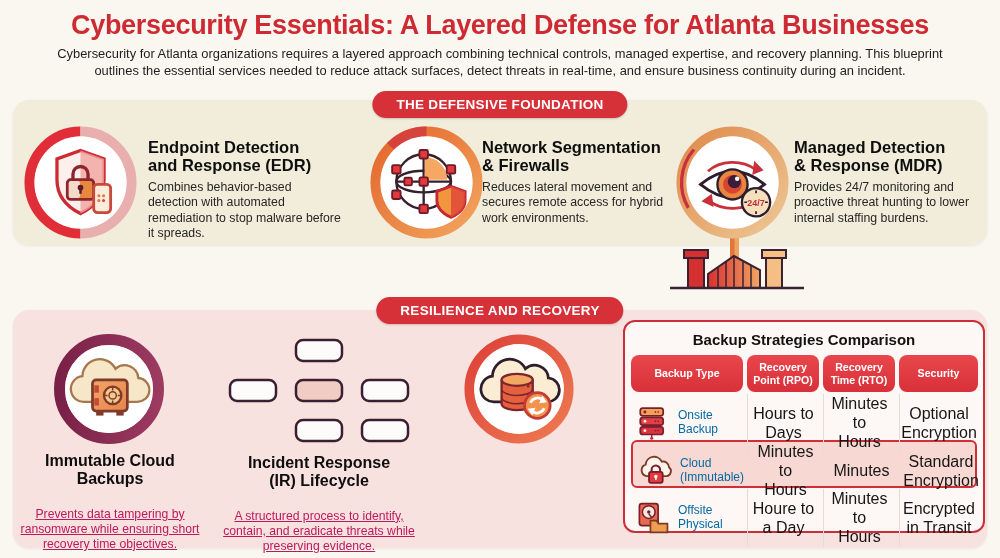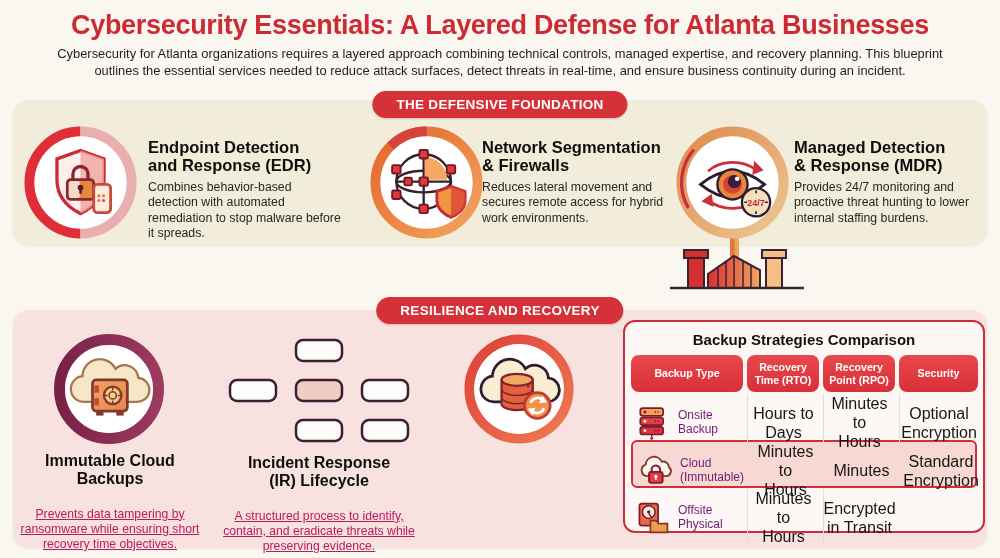--- a/index.html
+++ b/index.html
@@ -64,21 +64,21 @@
     justify-content:center; text-align:center; line-height:1.2; padding:2px 3px;
   }
   .tbody { margin:2px 6px 0 6px; }
   .row { display:grid; grid-template-columns:112px 72px 72px 79px; gap:4px; height:45px; align-items:stretch; }
   .row.hl {
     height:48px; background:#F7D8D3; border:2.5px solid #D02F38; border-radius:6px; margin:1px 0;
   }
   .c { display:flex; align-items:center; justify-content:center; text-align:center;
        font-size:16px; color:#161616; white-space:pre-line; line-height:1.2; font-weight:500; }
   .c-type { display:flex; align-items:center; gap:8px; padding-left:5px; font-size:12px;
-            color:#701a75; white-space:pre-line; line-height:1.15; text-align:left; font-weight:500; }
+            color:#0369a1; white-space:pre-line; line-height:1.15; text-align:left; font-weight:500; }
   .row .sep { border-left:1px solid #EADAD4; }
   .row.hl .sep { border-left-color:transparent; }
   .row-icon { width:34px; height:34px; flex:0 0 34px; }
 </style>
 </head>
 <body>
 
 <div class="page">
 
   <div class="page-title">Cybersecurity Essentials: A Layered Defense for Atlanta Businesses</div>
@@ -251,22 +251,22 @@
     <path d="M72.5 75 a8.5 8.5 0 0 1 14 -2.5" stroke="#FFFFFF" stroke-width="3" fill="none"></path>
     <polygon points="85.5,67 90.5,74.5 82,75.5" fill="#FFFFFF"></polygon>
     <path d="M87.5 81 a8.5 8.5 0 0 1 -14 2.5" stroke="#FFFFFF" stroke-width="3" fill="none"></path>
     <polygon points="74.5,89 69.5,81.5 78,80.5" fill="#FFFFFF"></polygon>
   </svg>
 
   <div class="table-panel">
     <div class="tbl-title">Backup Strategies Comparison</div>
     <div class="thead">
       <div class="th">Backup Type</div>
+      <div class="th">Recovery Point (RPO)</div>
       <div class="th">Recovery Time (RTO)</div>
-      <div class="th">Recovery Point (RPO)</div>
       <div class="th">Security</div>
     </div>
     <div class="tbody">
 
       <div class="row">
         <div class="c-type">
           <svg class="row-icon" viewBox="0 0 40 40">
             <rect x="5" y="2.5" width="27" height="9" rx="3" fill="#F2A159" stroke="#7A1E2B" stroke-width="2"></rect>
             <rect x="5" y="13.5" width="27" height="9" rx="3" fill="#E24048" stroke="#7A1E2B" stroke-width="2"></rect>
             <rect x="5" y="24.5" width="27" height="9" rx="3" fill="#D8333E" stroke="#7A1E2B" stroke-width="2"></rect>
@@ -312,20 +312,22 @@
           <svg class="row-icon" viewBox="0 0 40 40">
             <rect x="4" y="3" width="22" height="26" rx="3" fill="#E86A50" stroke="#7A1E2B" stroke-width="2"></rect>
             <circle cx="15" cy="13" r="7.5" fill="#F7E9E2" stroke="#7A1E2B" stroke-width="1.8"></circle>
             <circle cx="15" cy="13" r="2" fill="#7A1E2B"></circle>
             <path d="M15 15 l4 5" stroke="#7A1E2B" stroke-width="1.6"></path>
             <path d="M17 23 h7 l2.5 3.5 H37 V37 H17 Z" fill="#F09C55" stroke="#7A3A1E" stroke-width="2"></path>
           </svg>
           <span>Offsite
 Physical</span>
         </div>
+        <div class="c sep">Houre to
+a Day</div>
         <div class="c sep">Minutes to
 Hours</div>
         <div class="c sep">Encrypted
 in Transit</div>
       </div>
 
     </div>
   </div>
 
 </div>

